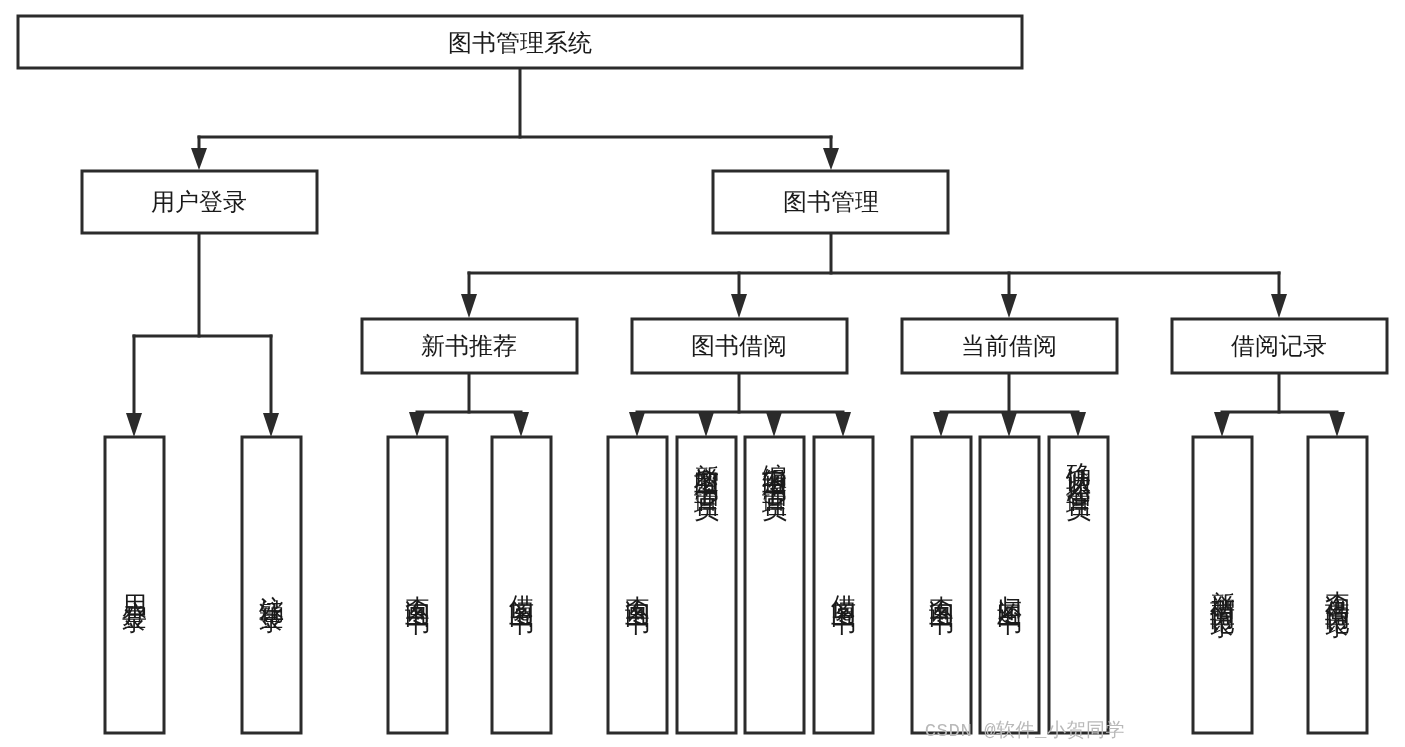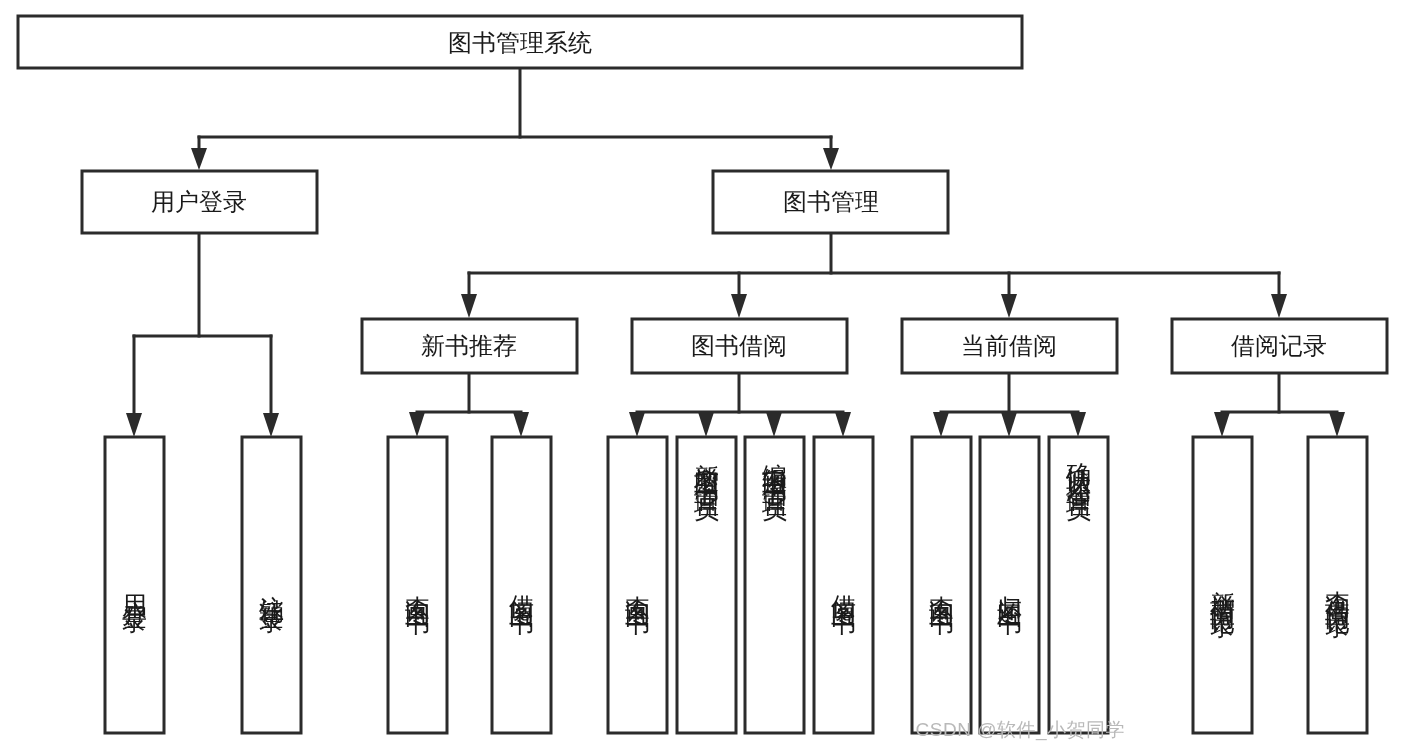--- a/index.html
+++ b/index.html
@@ -63,21 +63,21 @@
     white-space: nowrap;
     pointer-events: none;
   }
   .leaf-label-wrap.top-aligned {
     justify-content: flex-start;
   }
   .watermark {
     position: absolute;
     right: 6px;
     bottom: 4px;
-    font-family: Liberation Sans, sans-serif;
+    font-family: Liberation Mono, monospace;
     font-size: 19px;
     color: #b9b9b9;
     letter-spacing: 0.5px;
     white-space: nowrap;
   }
 </style>
 </head>
 <body>
 
 <div id="diagram-root">

